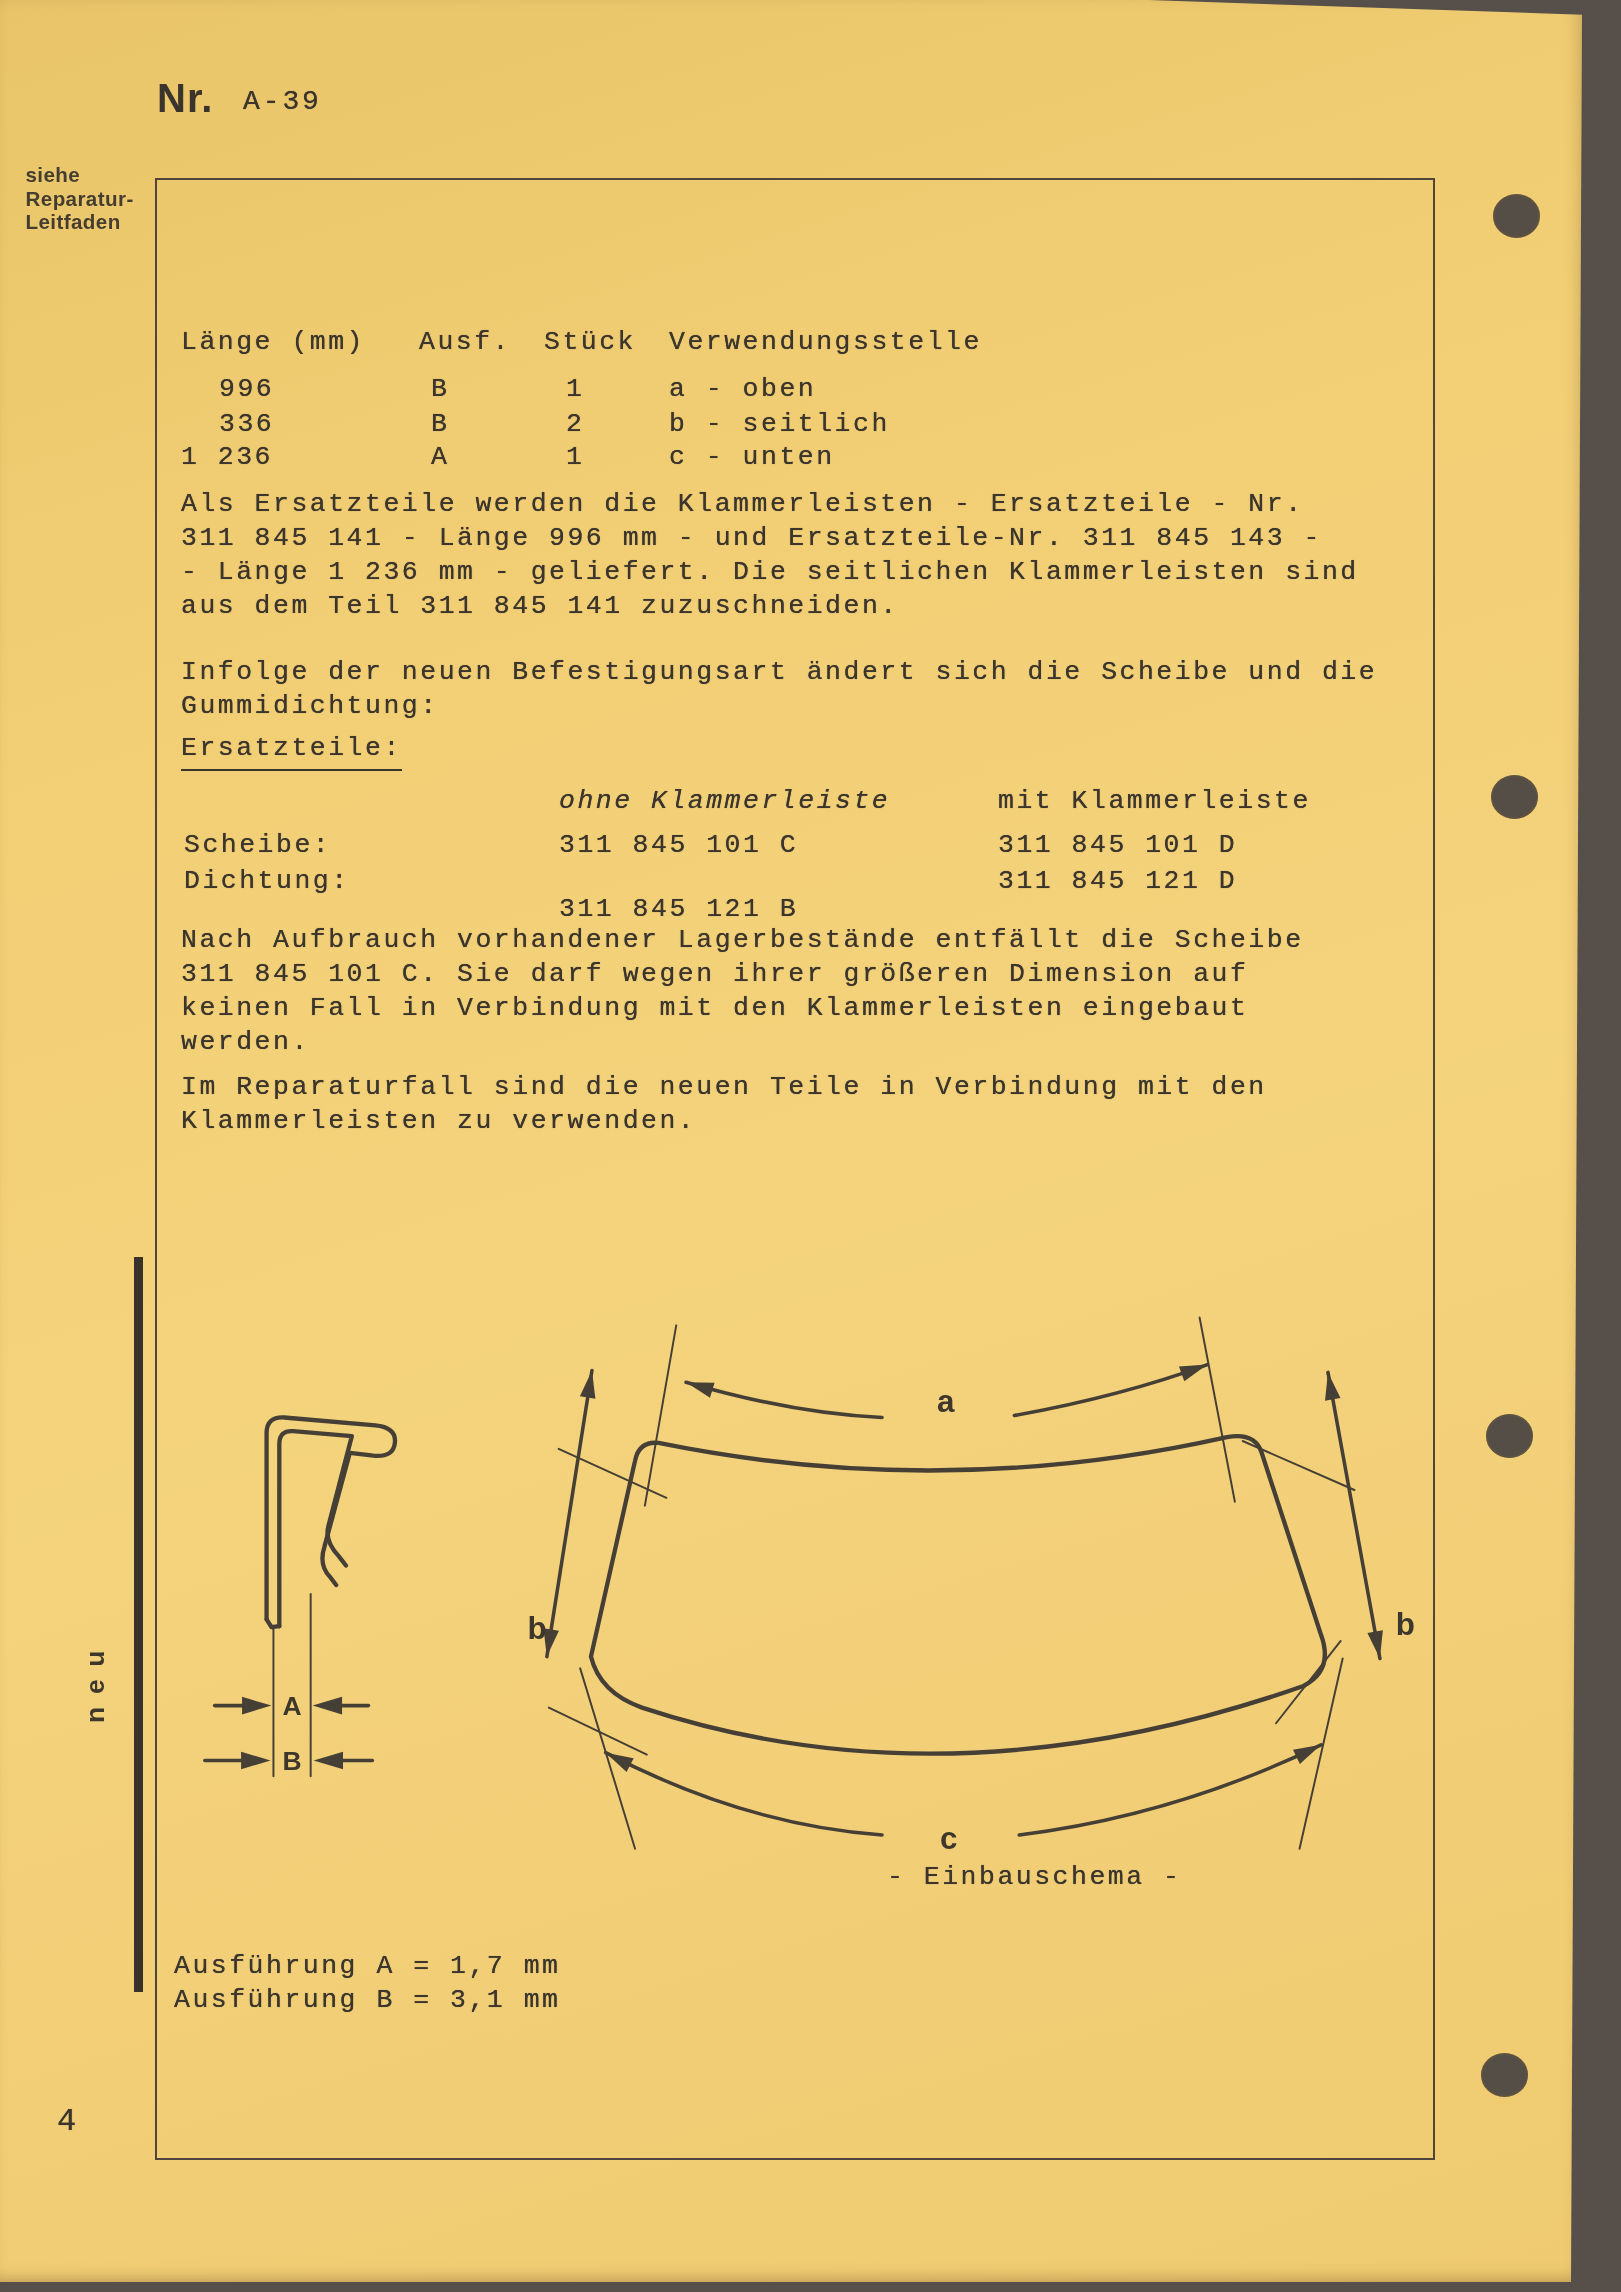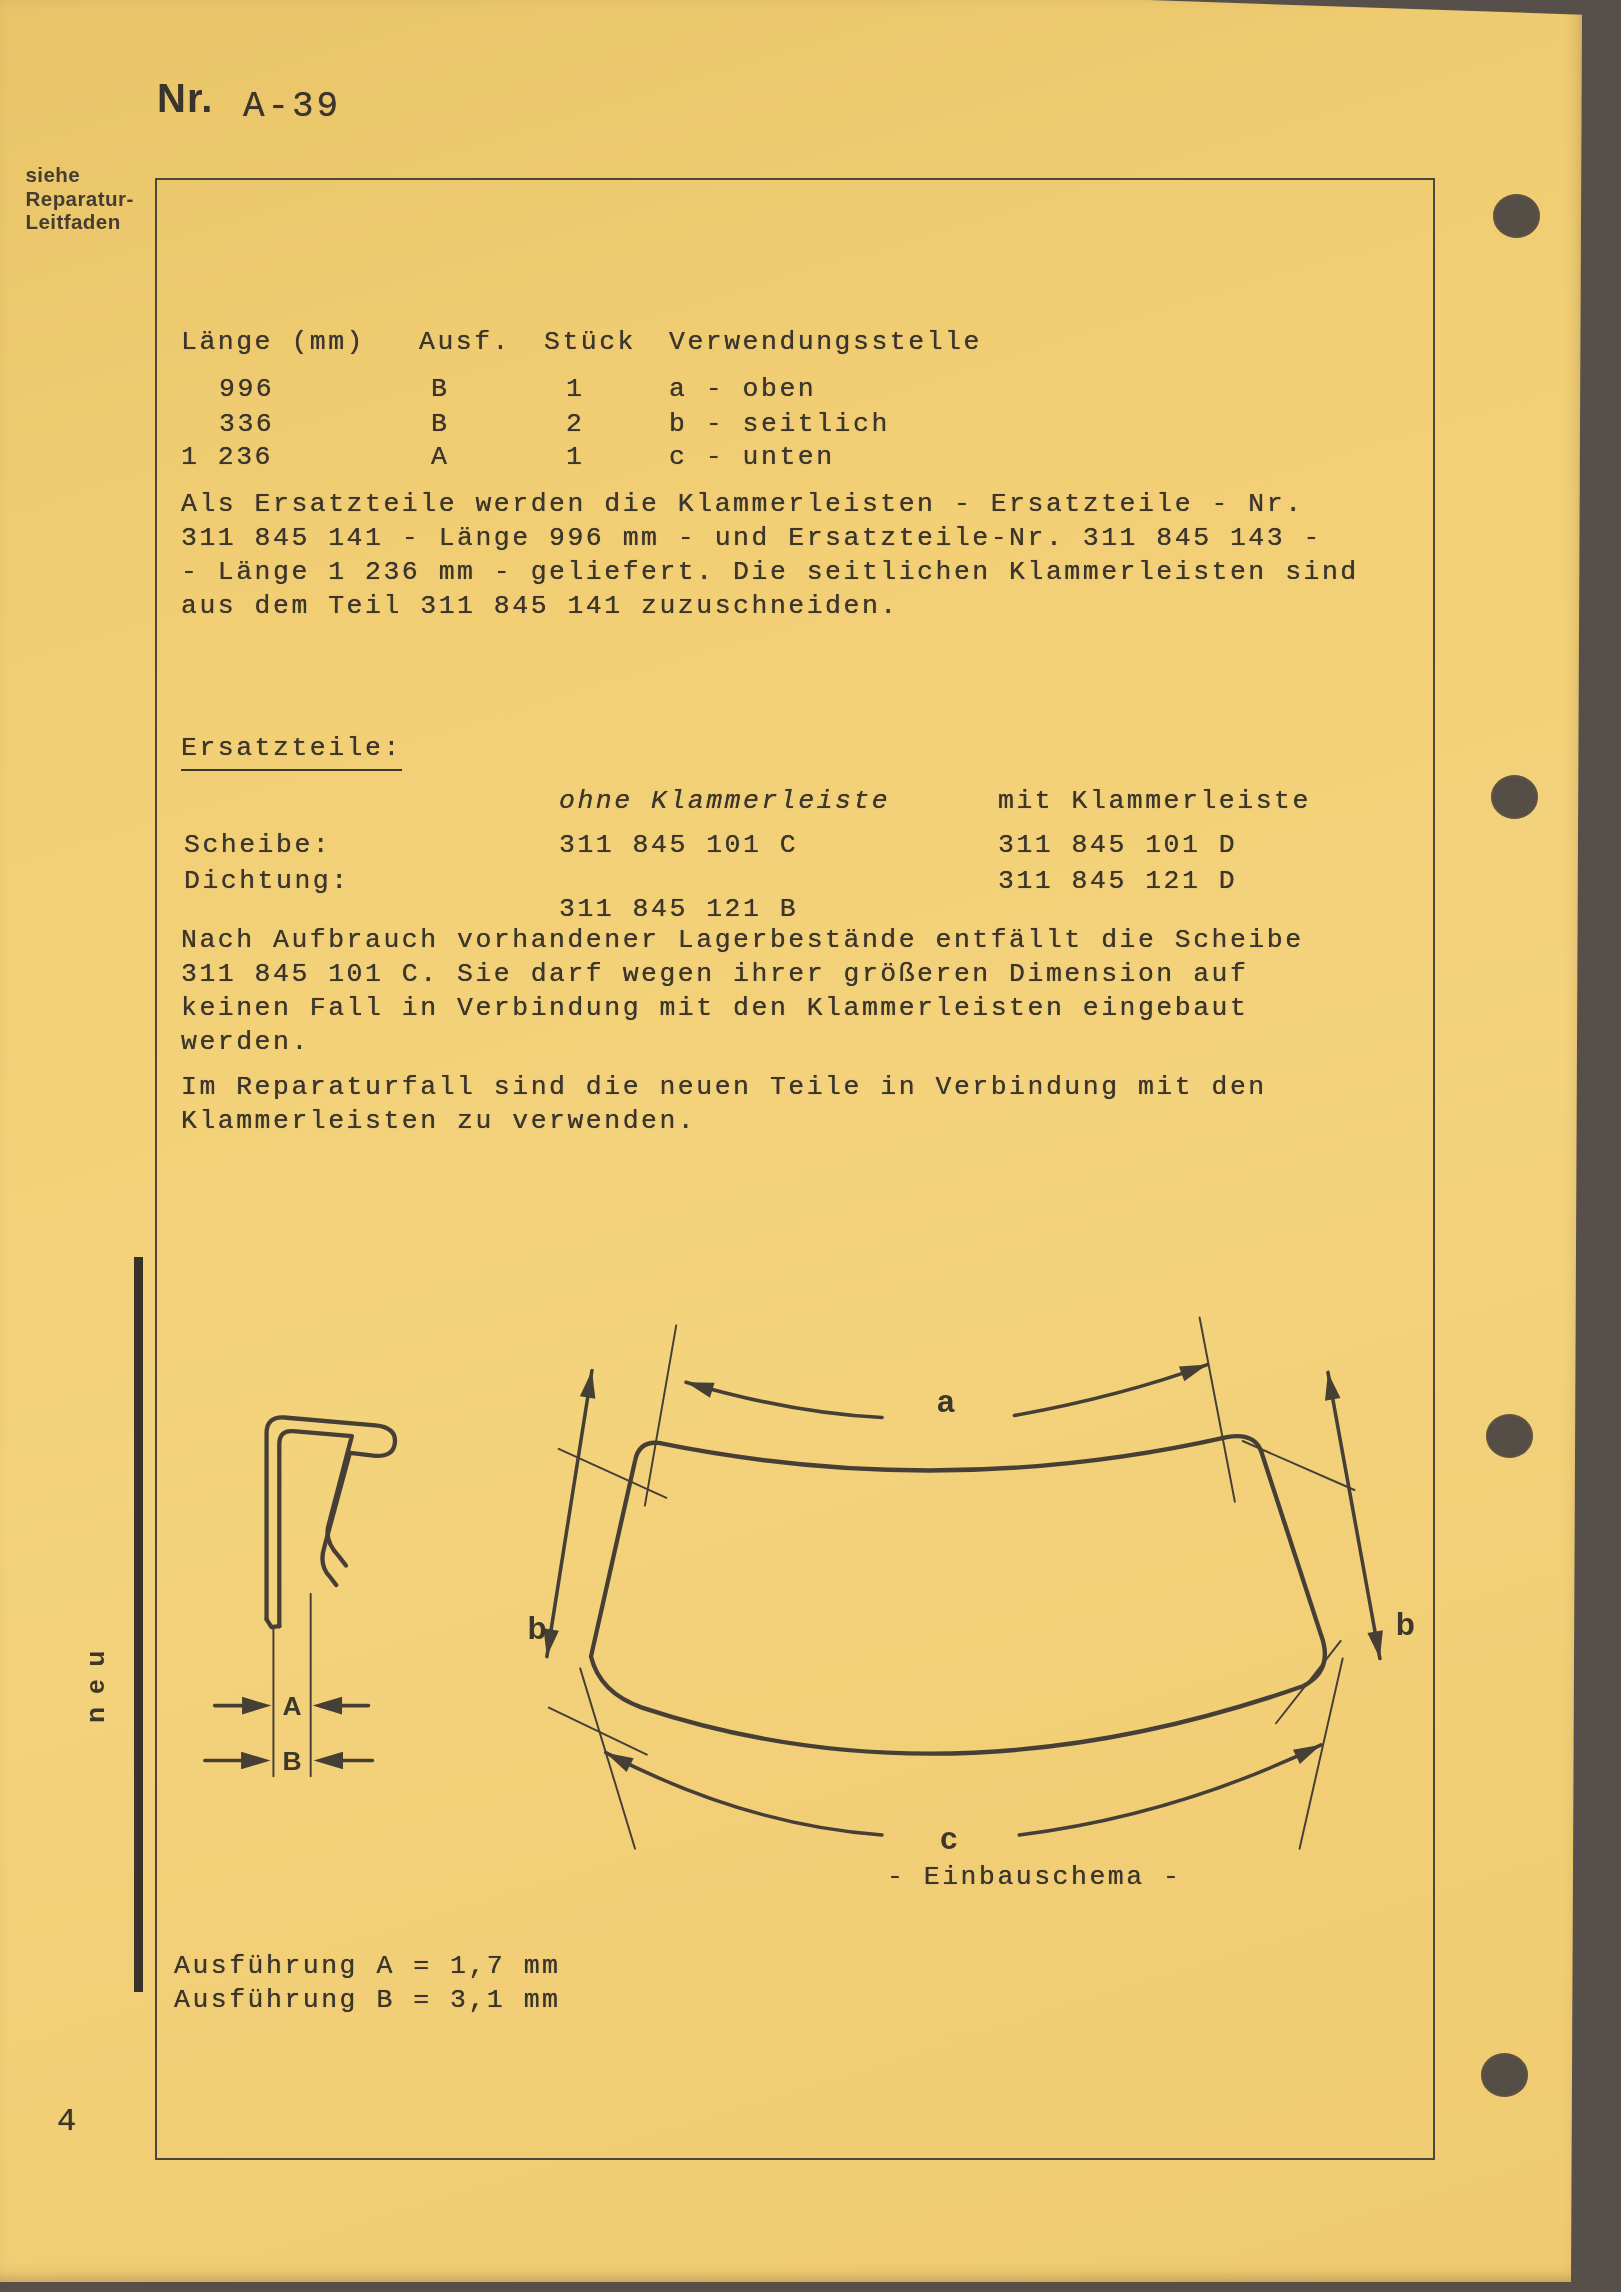--- a/index.html
+++ b/index.html
@@ -28,21 +28,21 @@
   .sans-note{
     position:absolute;font-family:"Liberation Sans",sans-serif;font-weight:bold;
     font-size:20.6px;line-height:23.5px;color:#453e30;white-space:pre-line;letter-spacing:0.4px;
   }
   .nr-label{
     position:absolute;left:157px;top:76px;font-family:"Liberation Sans",sans-serif;
     font-weight:bold;font-size:40px;color:#3a342c;letter-spacing:1px;
   }
   .nr-value{
     position:absolute;left:243px;top:86px;font-family:"Liberation Mono","DejaVu Sans Mono",monospace;
-    font-size:36px;color:#3b352c;letter-spacing:2.9px;text-shadow:0 0 0.7px #4a4338;
+    font-size:28px;color:#3b352c;letter-spacing:2.9px;text-shadow:0 0 0.7px #4a4338;
   }
   .content-box{
     position:absolute;left:155px;top:178px;width:1276px;height:1978px;
     border:2px solid #4e463b;
   }
   .change-bar{
     position:absolute;left:134px;top:1257px;width:8.8px;height:735px;background:#38322a;
   }
   .neu{
     position:absolute;left:80px;top:1586px;height:137px;width:39px;
@@ -97,20 +97,22 @@
 
   <div class="tw" style="left:181px;top:440px;">1 236</div>
   <div class="tw" style="left:431px;top:440px;">A</div>
   <div class="tw" style="left:566px;top:440px;">1</div>
   <div class="tw" style="left:669px;top:440px;">c - unten</div>
 
   <div class="tw" style="left:181px;top:487px;">Als Ersatzteile werden die Klammerleisten - Ersatzteile - Nr.
 311 845 141 - Länge 996 mm - und Ersatzteile-Nr. 311 845 143 -
 - Länge 1 236 mm - geliefert. Die seitlichen Klammerleisten sind
 aus dem Teil 311 845 141 zuzuschneiden.</div>
+  <div class="tw" style="left:181px;top:655px;">Infolge der neuen Befestigungsart ändert sich die Scheibe und die
+Gummidichtung:</div>
 
   <div class="tw" style="left:181px;top:731px;"><span class="uline">Ersatzteile:</span></div>
 
   <div class="tw" style="left:559px;top:784px;font-style:italic;">ohne Klammerleiste</div>
   <div class="tw" style="left:998px;top:784px;">mit Klammerleiste</div>
 
   <div class="tw" style="left:184px;top:828px;">Scheibe:</div>
   <div class="tw" style="left:559px;top:828px;">311 845 101 C</div>
   <div class="tw" style="left:998px;top:828px;">311 845 101 D</div>
 

